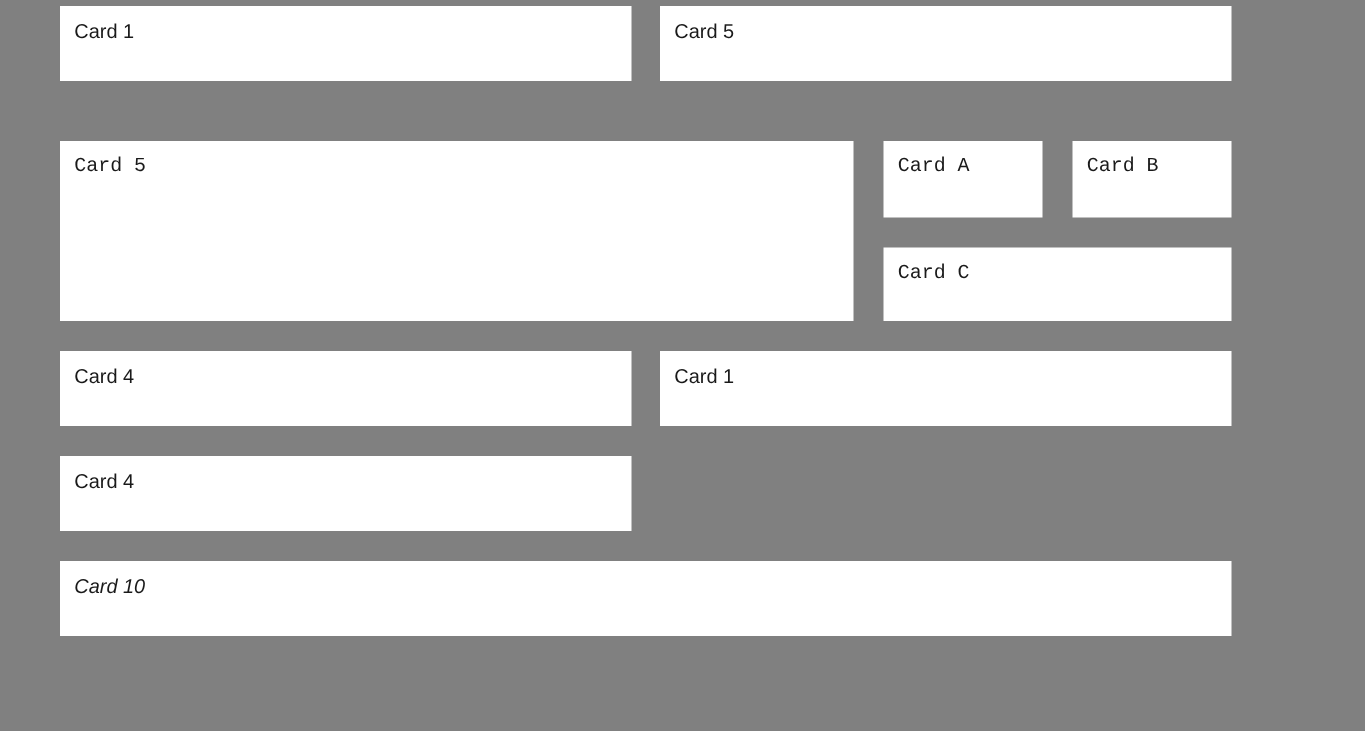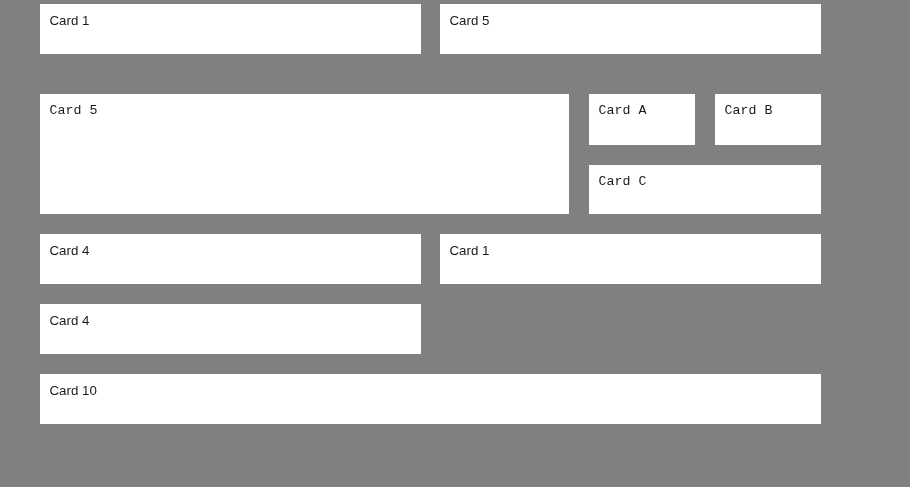--- a/index.html
+++ b/index.html
@@ -54,20 +54,21 @@
   
   .card-half {
     width: 381px;
     height: 50px;
   }
 
   
   .card-full {
     width: 781px;
     height: 50px;
+    font-style: italic;
   }
 
   
   .row-middle {
     gap: 20px;
     height: 120px;
     font-family: Liberation Mono, monospace;
   }
   .card-tall {
     width: 529px;            

